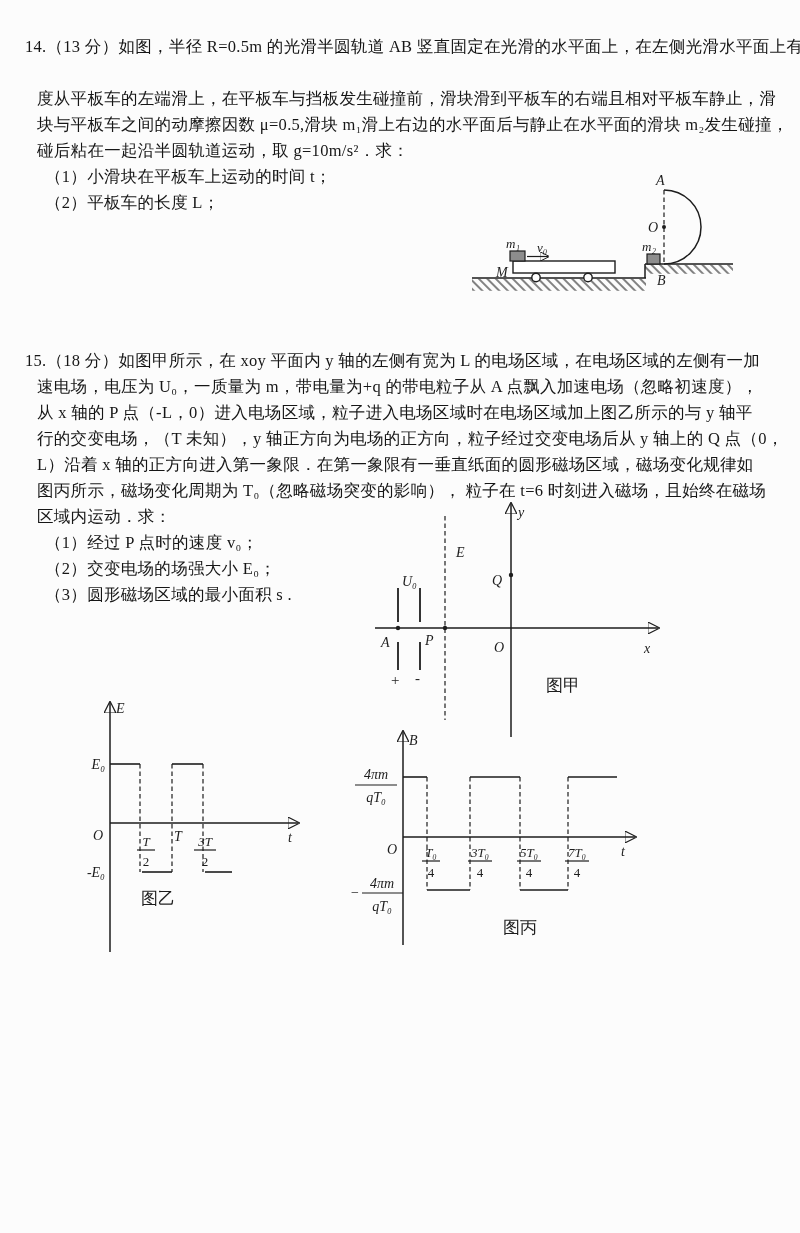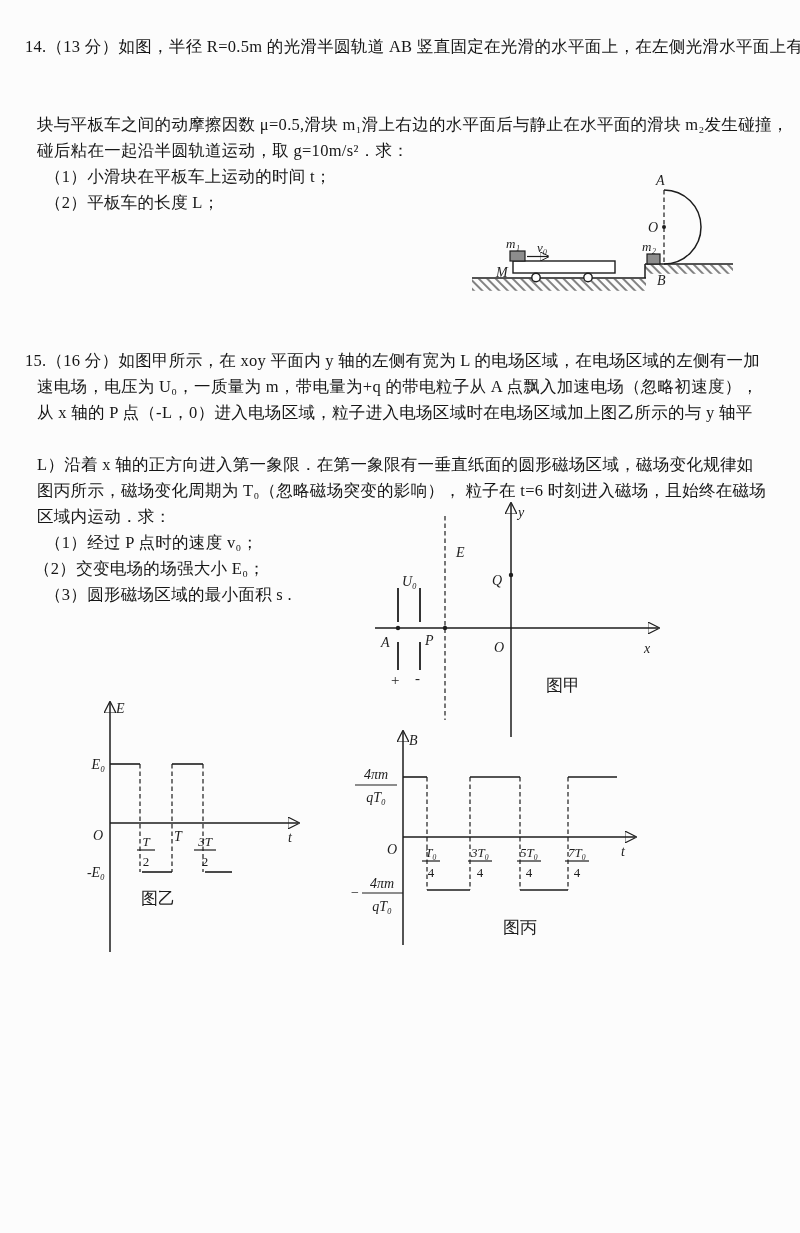--- a/index.html
+++ b/index.html
@@ -38,20 +38,21 @@
       <marker id="arr" viewBox="0 0 10 10" refX="8.5" refY="5" markerWidth="8" markerHeight="8" orient="auto-start-reverse">
         <path d="M0,0 L10,5 L0,10 z" fill="#1d1d1d" stroke="none"></path>
       </marker>
       <pattern id="hatch" width="6" height="9" patternUnits="userSpaceOnUse" patternTransform="rotate(-45)">
         <line x1="1" y1="0" x2="1" y2="9" stroke="#1d1d1d" stroke-width="1.1"></line>
       </pattern>
     </defs>
   </svg>
 
   <div class="tline" style="left:25px;top:36px">14.（13 分）如图，半径 R=0.5m 的光滑半圆轨道 AB 竖直固定在光滑的水平面上，在左侧光滑水平面上有</div>
+  <div class="tline" style="left:37px;top:88px">度从平板车的左端滑上，在平板车与挡板发生碰撞前，滑块滑到平板车的右端且相对平板车静止，滑</div>
   <div class="tline" style="left:37px;top:114px">块与平板车之间的动摩擦因数 μ=0.5,滑块 m₁滑上右边的水平面后与静止在水平面的滑块 m₂发生碰撞，</div>
   <div class="tline" style="left:37px;top:140px">碰后粘在一起沿半圆轨道运动，取 g=10m/s²．求：</div>
   <div class="tline" style="left:45px;top:166px">（1）小滑块在平板车上运动的时间 t；</div>
   <div class="tline" style="left:45px;top:192px">（2）平板车的长度 L；</div>
 
   <svg style="left:460px;top:168px" width="290" height="130" viewBox="0 0 290 130">
 
     <rect x="12" y="110.8" width="174" height="12" fill="url(#hatch)" stroke="none"></rect>
     <line class="axis" x1="12" y1="110" x2="186" y2="110"></line>
 
@@ -74,28 +75,29 @@
 
     <text class="vs" x="46" y="80">m₁</text>
     <text class="vs" x="77" y="84">v₀</text>
     <text class="v" x="36" y="109">M</text>
     <text class="vs" x="182" y="83">m₂</text>
     <text class="v" x="196" y="17">A</text>
     <text class="v" x="188" y="64">O</text>
     <text class="v" x="197" y="117">B</text>
   </svg>
 
-  <div class="tline" style="left:25px;top:350px">15.（16 分）如图甲所示，在 xoy 平面内 y 轴的左侧有宽为 L 的电场区域，在电场区域的左侧有一加</div>
+  <div class="tline" style="left:25px;top:350px">15.（18 分）如图甲所示，在 xoy 平面内 y 轴的左侧有宽为 L 的电场区域，在电场区域的左侧有一加</div>
   <div class="tline" style="left:37px;top:376px">速电场，电压为 U₀，一质量为 m，带电量为+q 的带电粒子从 A 点飘入加速电场（忽略初速度），</div>
   <div class="tline" style="left:37px;top:402px">从 x 轴的 P 点（-L，0）进入电场区域，粒子进入电场区域时在电场区域加上图乙所示的与 y 轴平</div>
+  <div class="tline" style="left:37px;top:428px">行的交变电场，（T 未知），y 轴正方向为电场的正方向，粒子经过交变电场后从 y 轴上的 Q 点（0，</div>
   <div class="tline" style="left:37px;top:454px">L）沿着 x 轴的正方向进入第一象限．在第一象限有一垂直纸面的圆形磁场区域，磁场变化规律如</div>
   <div class="tline" style="left:37px;top:480px">图丙所示，磁场变化周期为 T₀（忽略磁场突变的影响）， 粒子在 t=6 时刻进入磁场，且始终在磁场</div>
   <div class="tline" style="left:37px;top:506px">区域内运动．求：</div>
   <div class="tline" style="left:45px;top:532px">（1）经过 P 点时的速度 v₀；</div>
-  <div class="tline" style="left:34px;top:558px">（2）交变电场的场强大小 E₀；</div>
+  <div class="tline" style="left:45px;top:558px">（2）交变电场的场强大小 E₀；</div>
   <div class="tline" style="left:45px;top:584px">（3）圆形磁场区域的最小面积 s .</div>
 
   <svg style="left:355px;top:495px" width="315" height="245" viewBox="0 0 315 245">
     <line class="axis" x1="20" y1="133" x2="303" y2="133" marker-end="url(#arr)"></line>
     <line class="axis" x1="156" y1="242" x2="156" y2="9" marker-end="url(#arr)"></line>
     <line class="dash" x1="90" y1="21" x2="90" y2="225"></line>
 
     <line class="plate" x1="43" y1="93" x2="43" y2="127"></line>
     <line class="plate" x1="43" y1="147" x2="43" y2="175"></line>
     <line class="plate" x1="65" y1="93" x2="65" y2="127"></line>

